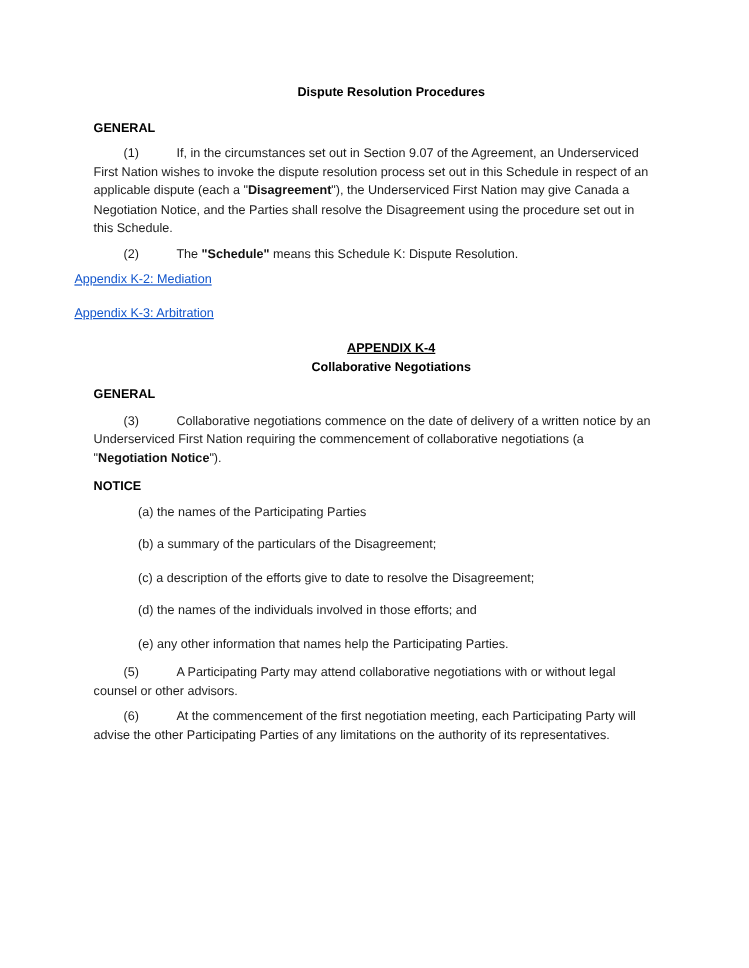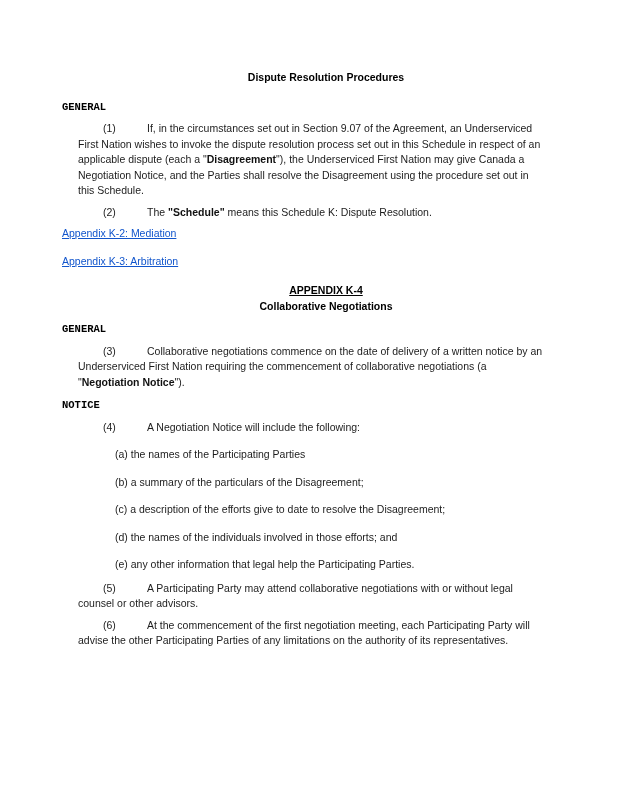--- a/index.html
+++ b/index.html
@@ -13,22 +13,21 @@
     line-height:15.5px;
     color:#1c1c1c;
     background:#ffffff;
   }
   .doc-title{
     font-size:10.5px;font-weight:bold;color:#000;
     text-align:center;margin:0 0 14px 0;
   }
   .sec-heading{
     font-size:10.5px;font-weight:bold;color:#000;
-    margin:8px 0 6px 0;
-    font-family:Liberation Mono, monospace;
+    margin:8px 0 6px 16px;
   }
   .sec-heading.first{margin-top:0;}
   .para{
     margin:0 0 6px 16px;
     max-width:465px;
   }
   .para .num{
     display:inline-block;
     width:44px;
     margin-left:25px;
@@ -73,26 +72,25 @@
     <div class="line1">APPENDIX K-4</div>
     <div class="line2">Collaborative Negotiations</div>
   </div>
 
   <div class="sec-heading">GENERAL</div>
 
   <p class="para"><span class="num">(3)</span><span><span>Collaborative negotiations commence on the date of delivery of a written notice by an Underserviced First Nation requiring the commencement of collaborative negotiations (a "</span><b>Negotiation Notice</b><span>").</span></span></p>
 
   <div class="sec-heading">NOTICE</div>
 
-  <p class="para" style="margin-bottom:12px;"><span class="num">(4)</span><span><span>A Negotiation Notice will include the following:</span></span></p>
 
   <p class="list-item">(a) the names of the Participating Parties</p>
   <p class="list-item">(b) a summary of the particulars of the Disagreement;</p>
   <p class="list-item">(c) a description of the efforts give to date to resolve the Disagreement;</p>
   <p class="list-item">(d) the names of the individuals involved in those efforts; and</p>
-  <p class="list-item last">(e) any other information that legal help the Participating Parties.</p>
+  <p class="list-item last">(e) any other information that names help the Participating Parties.</p>
 
 
   <p class="para"><span class="num">(5)</span><span><span>A Participating Party may attend collaborative negotiations with or without legal counsel or other advisors.</span></span></p>
 
   <p class="para"><span class="num">(6)</span><span><span>At the commencement of the first negotiation meeting, each Participating Party will advise the other Participating Parties of any limitations on the authority of its representatives.</span></span></p>
 
 </div>
 
 </body></html>

